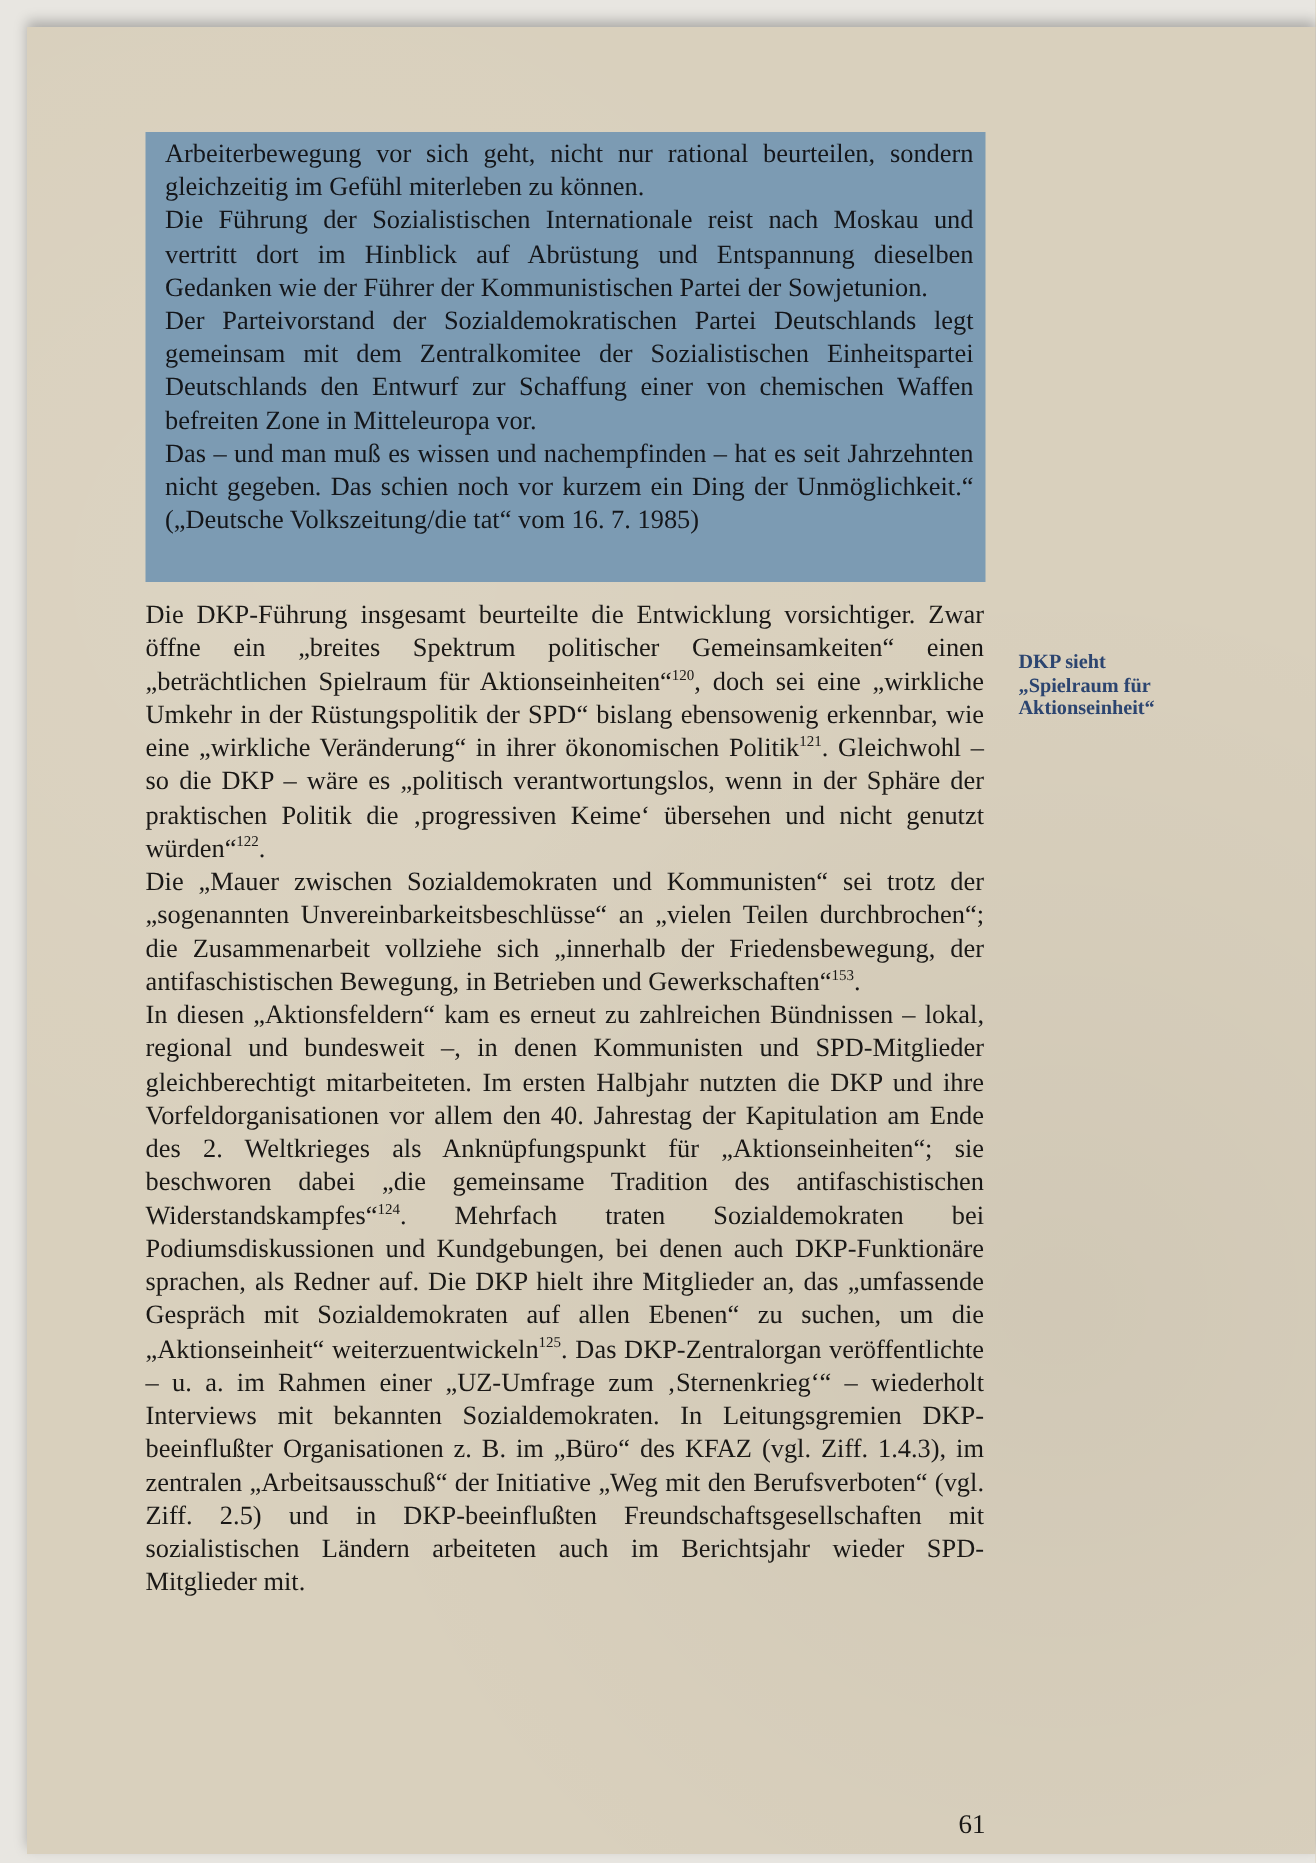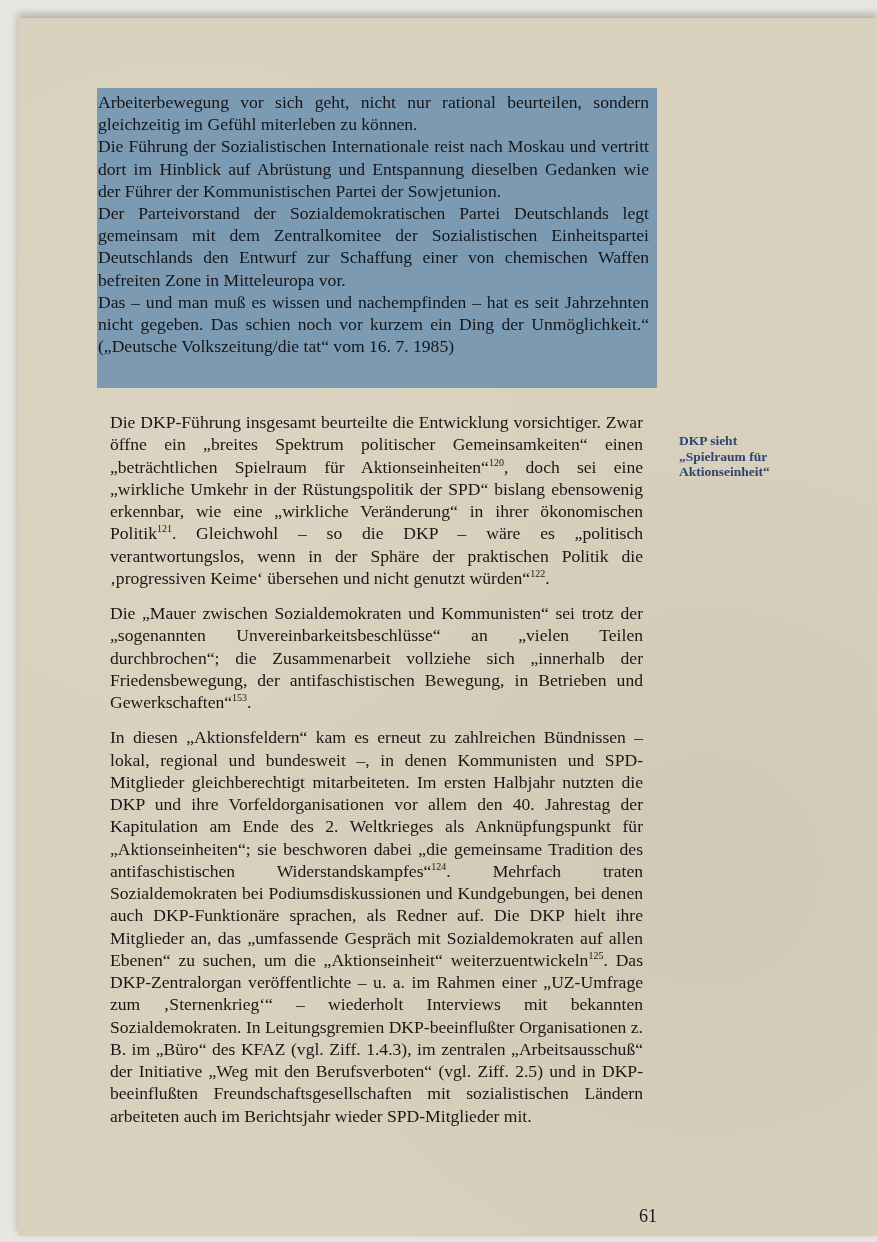--- a/index.html
+++ b/index.html
@@ -38,41 +38,41 @@
       letter-spacing: 1px;
     }
     .quote-box {
       position: absolute;
       left: 79px;
       top: 70px;
       width: 560px;
       height: 300px;
       background: #7c9bb3;
       box-sizing: border-box;
-      padding: 3px 8px 0 1px;
+      padding: 3px 8px 0 13px;
       color: #14161a;
       font-size: 17.6px;
       line-height: 22.2px;
     }
     .quote-box p {
       margin: 0;
       text-align: justify;
       text-align-last: left;
     }
     .body-text {
       position: absolute;
       left: 79px;
       top: 380px;
       width: 559px;
       color: #1a1816;
       font-size: 17.6px;
       line-height: 22.25px;
     }
     .body-text p {
-      margin: 13px;
+      margin: 0;
       text-align: justify;
     }
     sup {
       font-size: 10px;
       line-height: 0;
       vertical-align: 7px;
     }
     .margin-note {
       position: absolute;
       left: 661px;

